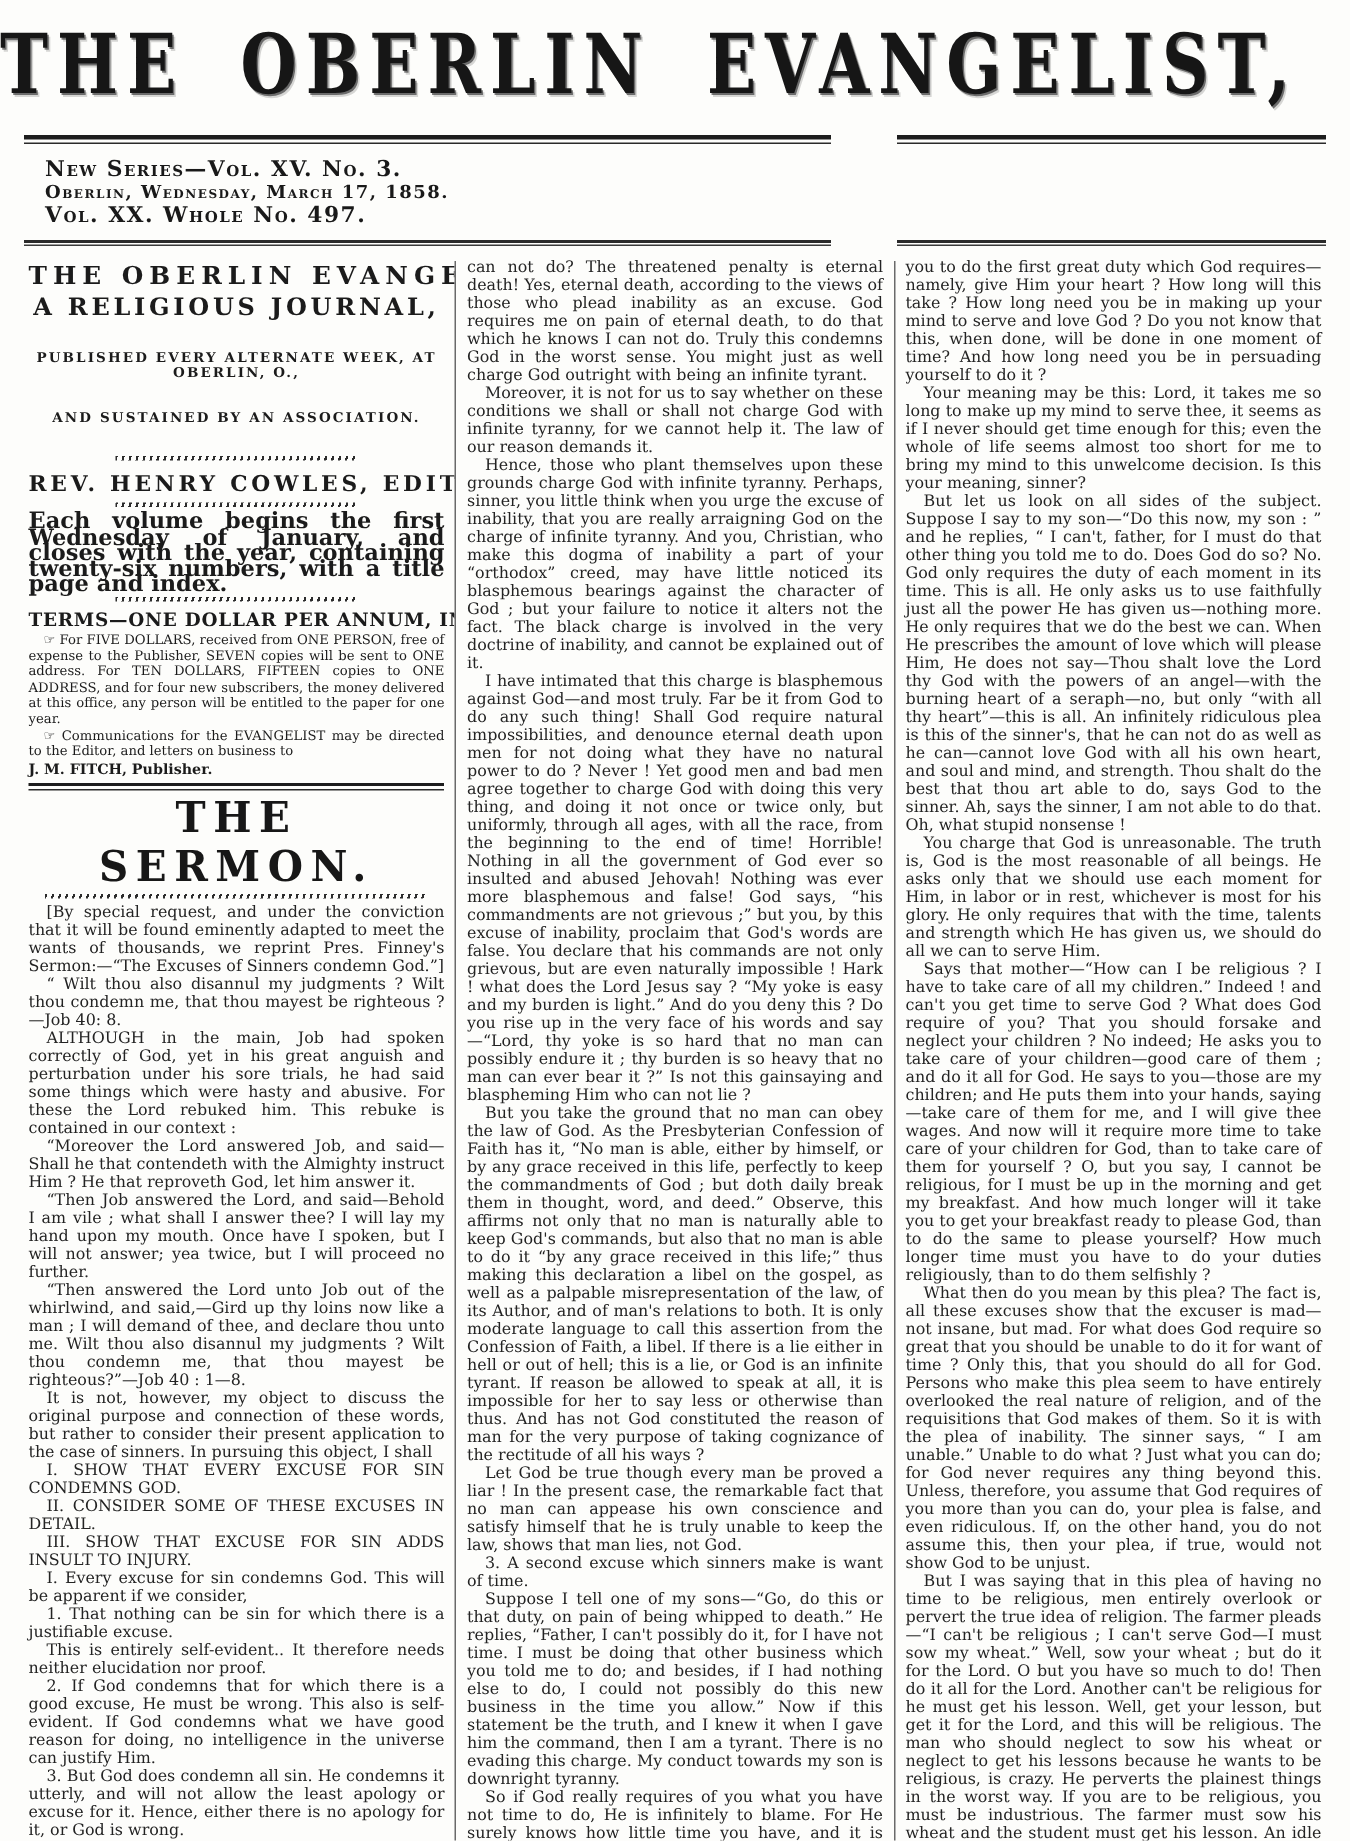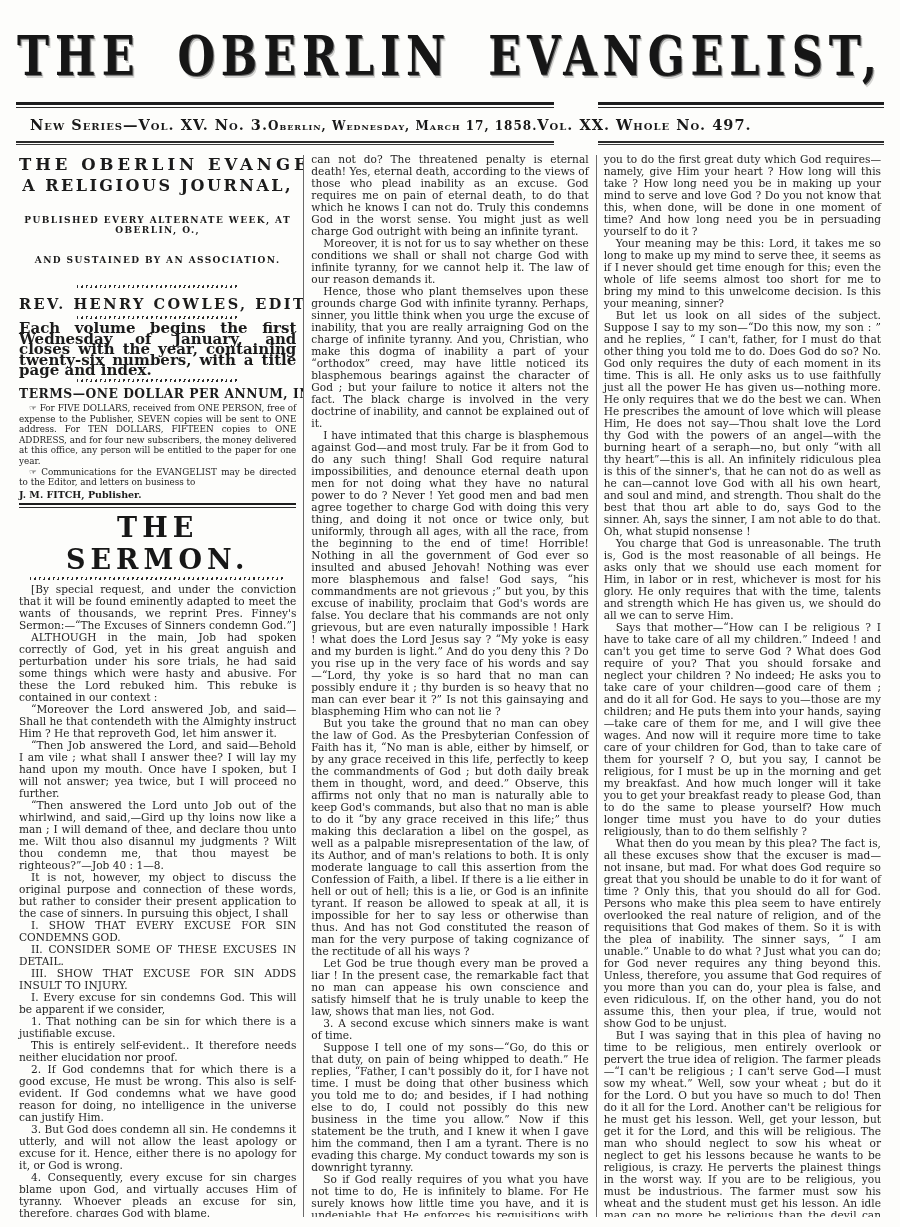--- a/index.html
+++ b/index.html
@@ -5,40 +5,40 @@
   html,body{margin:0;padding:0;}
   body{
     width:900px;height:1227px;overflow:hidden;
     background:#fdfdfb;color:#1f1f1f;
     font-family:"DejaVu Serif", serif;
     -webkit-font-smoothing:antialiased;
   }
   .page{width:900px;height:1227px;position:relative;}
 
   
-  .masthead{padding-top:14px;height:84px;display:flex;align-items:center;justify-content:center;}
+  .masthead{padding-top:2px;height:84px;display:flex;align-items:center;}
   .masthead h1{
     margin:0;font-size:43px;font-weight:bold;color:#161616;
     letter-spacing:6px;word-spacing:16px;white-space:nowrap;
     transform:scaleY(1.28);transform-origin:center;
     text-shadow:1px 1px 0 rgba(20,20,20,.55), 2px 2px 0 rgba(40,40,40,.18);
   }
 
   
   .rule-row{display:flex;justify-content:space-between;padding:0 16px;margin-top:4px;}
   .rule-row .seg{display:block;border-top:3px solid #1d1d1d;border-bottom:1px solid #2a2a2a;height:2px;}
   .rule-row .s1{width:62%;}
   .rule-row .s2{width:33%;}
   .rule-row.thin .seg{border-top:2px solid #2a2a2a;border-bottom:1px solid #3a3a3a;height:1px;}
 
   
   .dateline{
-    display:flex;align-items:baseline;
-    padding:8px 30px 4px 30px;font-weight:bold;font-size:14.5px;color:#191919;
-    font-variant:small-caps;letter-spacing:1px;
+    display:flex;justify-content:space-between;align-items:baseline;
+    padding:8px 14px 4px 30px;font-weight:bold;font-size:14.5px;color:#191919;
+    font-variant:small-caps;letter-spacing:1px;flex-direction:column;
   }
   .dateline .center{font-size:12px;}
 
   
   .columns{display:flex;padding:8px 12px 0 12px;height:1064px;}
   .col{flex:1 1 0;padding:0 7px;overflow:hidden;}
   .vrule{width:1px;background:#6a6a6a;margin-top:2px;}
 
   .col-text p, .para{
     margin:0;font-size:10.6px;line-height:12px;text-align:justify;
@@ -109,20 +109,21 @@
             <p class="terms-para">☞ For FIVE DOLLARS, received from ONE PERSON, free of expense to the Publisher, SEVEN copies will be sent to ONE address. For TEN DOLLARS, FIFTEEN copies to ONE ADDRESS, and for four new subscribers, the money delivered at this office, any person will be entitled to the paper for one year.</p>
             <p class="terms-para">☞ Communications for the EVANGELIST may be directed to the Editor, and letters on business to</p>
           </div>
         <div class="publisher">J. M. FITCH, Publisher.</div>
       </div>
       <div class="rule-double-small"></div>
       <h2 class="sermon-head">THE SERMON.</h2>
       <div class="squiggle wide"></div>
       <div class="col-text">
           <p class="para">[By special request, and under the conviction that it will be found eminently adapted to meet the wants of thousands, we reprint Pres. Finney's Sermon:—“The Excuses of Sinners condemn God.”]</p>
+          <p class="para">“ Wilt thou also disannul my judgments ?  Wilt thou condemn me, that thou mayest be righteous ?—Job 40: 8.</p>
           <p class="para">ALTHOUGH in the main, Job had spoken correctly of God, yet in his great anguish and perturbation under his sore trials, he had said some things which were hasty and abusive.  For these the Lord rebuked him.  This rebuke is contained in our context :</p>
           <p class="para">“Moreover the Lord answered Job, and said—Shall he that contendeth with the Almighty instruct Him ?  He that reproveth God, let him answer it.</p>
           <p class="para">“Then Job answered the Lord, and said—Behold I am vile ; what shall I answer thee?  I will lay my hand upon my mouth.  Once have I spoken, but I will not answer; yea twice, but I will proceed no further.</p>
           <p class="para">“Then answered the Lord unto Job out of the whirlwind, and said,—Gird up thy loins now like a man ; I will demand of thee, and declare thou unto me.  Wilt thou also disannul my judgments ?  Wilt thou condemn me, that thou mayest be righteous?”—Job 40 : 1—8.</p>
           <p class="para">It is not, however, my object to discuss the original purpose and connection of these words, but rather to consider their present application to the case of sinners.  In pursuing this object, I shall</p>
           <p class="para">I. SHOW THAT EVERY EXCUSE FOR SIN CONDEMNS GOD.</p>
           <p class="para">II. CONSIDER SOME OF THESE EXCUSES IN DETAIL.</p>
           <p class="para">III. SHOW THAT EXCUSE FOR SIN ADDS INSULT TO INJURY.</p>
           <p class="para">I. Every excuse for sin condemns God.  This will be apparent if we consider,</p>
           <p class="para">1. That nothing can be sin for which there is a justifiable excuse.</p>

